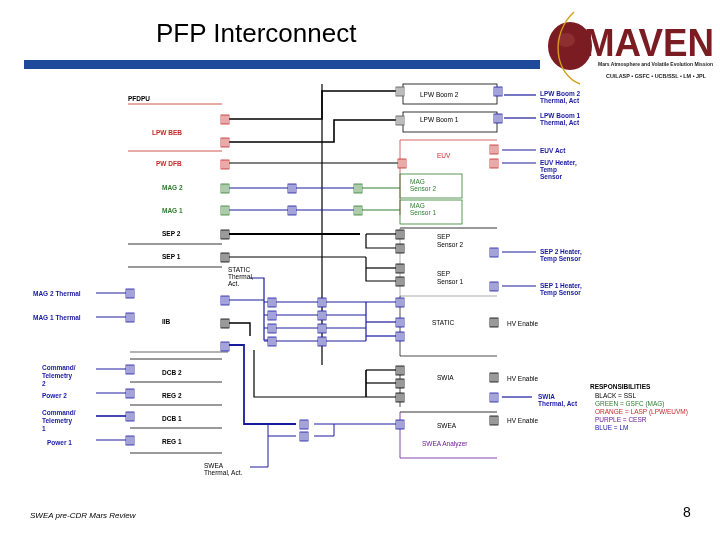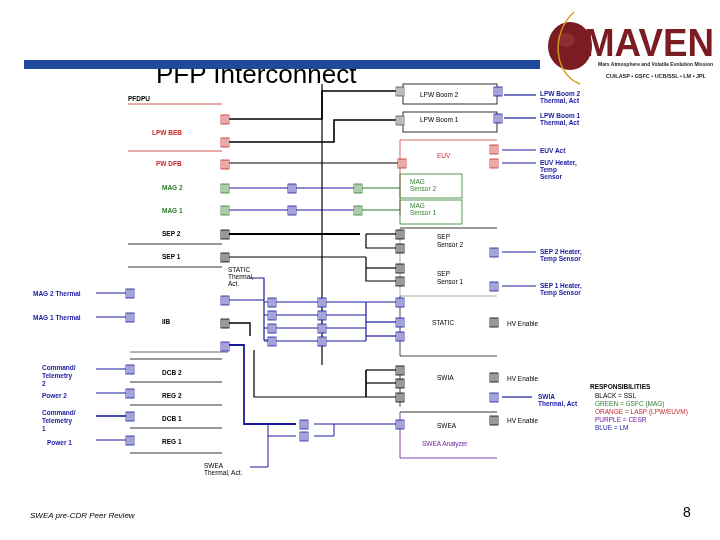--- a/index.html
+++ b/index.html
@@ -1,17 +1,17 @@
 <!DOCTYPE html>
 <html><head>
 <meta charset="utf-8">
 <style>
   html, body { margin: 0; padding: 0; background: #ffffff; }
   body { width: 720px; height: 540px; position: relative; overflow: hidden; font-family: "Liberation Sans", sans-serif; }
-  .title { position: absolute; left: 156px; top: 18px; font-size: 26px; color: #000; font-family: "Liberation Sans", sans-serif; margin-top: 41px; }
+  .title { position: absolute; left: 156px; top: 18px; font-size: 26px; color: #000; font-family: "Liberation Sans", sans-serif; }
   .title-bar { position: absolute; left: 24px; top: 60px; width: 516px; height: 9px; background: #1f4a9c; }
   .logo { position: absolute; left: 540px; top: 4px; width: 176px; height: 82px; }
   .footer-left { position: absolute; left: 30px; top: 511px; font-size: 8px; font-style: italic; color: #000; }
   .page-num { position: absolute; left: 683px; top: 504px; font-size: 14px; color: #000; }
   svg#diagram { position: absolute; left: 0; top: 0; }
   .lbl { font-family: "Liberation Sans", sans-serif; font-size: 6.5px; }
   .lbl-b { font-family: "Liberation Sans", sans-serif; font-size: 6.5px; font-weight: bold; }
   .resp { font-family: "Liberation Sans", sans-serif; font-size: 6.5px; }
 </style>
 </head>
@@ -503,14 +503,14 @@
   <g>
     <text class="lbl-b" x="590" y="389" fill="#000">RESPONSIBILITIES</text>
     <text class="resp" x="595" y="398" fill="#000">BLACK = SSL</text>
     <text class="resp" x="595" y="406" fill="#2e7d2e">GREEN = GSFC (MAG)</text>
     <text class="resp" x="595" y="414" fill="#c62828">ORANGE = LASP (LPW/EUVM)</text>
     <text class="resp" x="595" y="422" fill="#6a1b9a">PURPLE = CESR</text>
     <text class="resp" x="595" y="430" fill="#1a1aa0">BLUE = LM</text>
   </g>
 </svg>
 
-<div class="footer-left">SWEA pre-CDR Peer Review</div>
+<div class="footer-left">SWEA pre-CDR Mars Review</div>
 <div class="page-num">8</div>
 
 </body></html>

